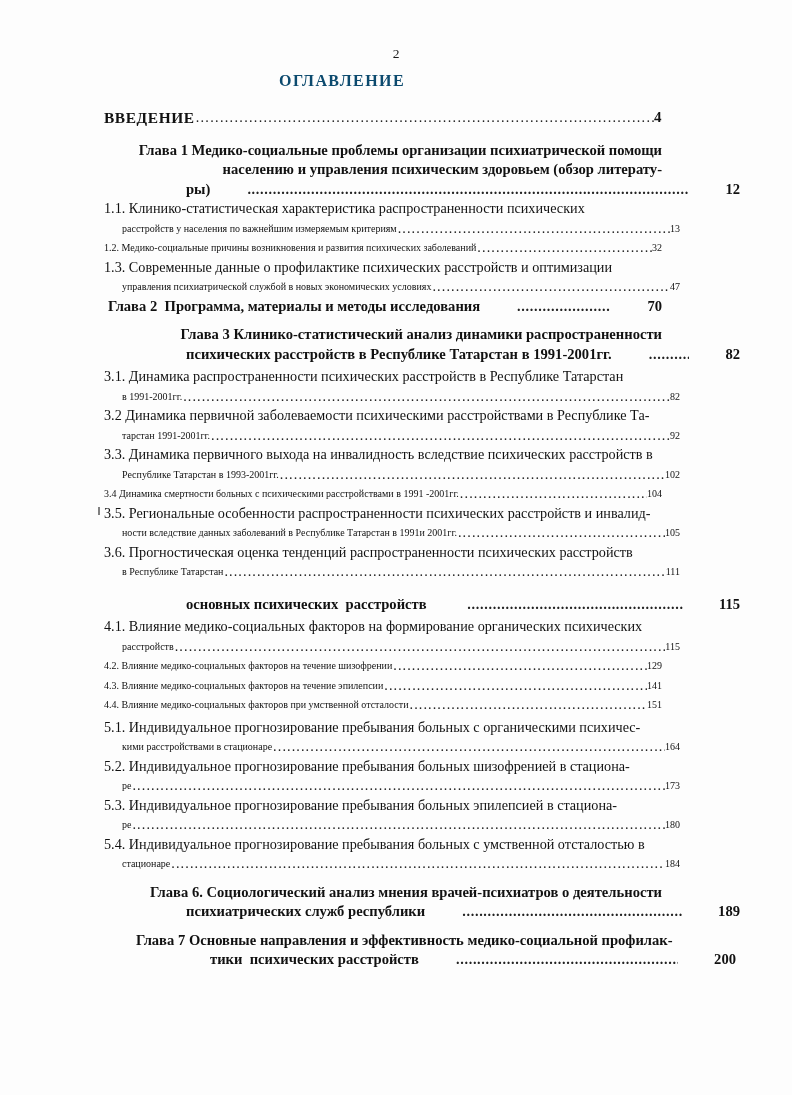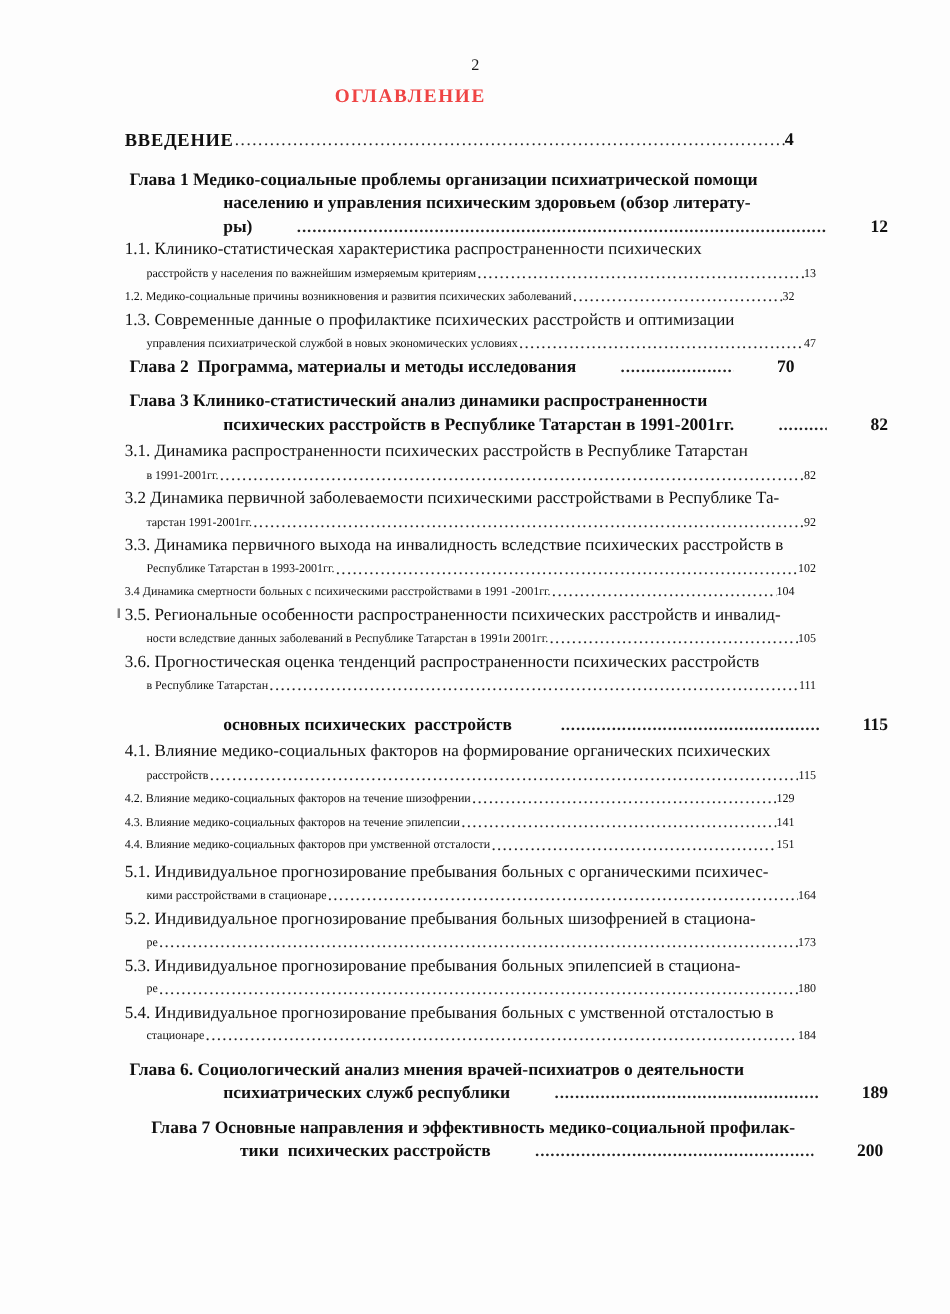--- a/index.html
+++ b/index.html
@@ -35,21 +35,21 @@
   }
   .doc-title {
     position: absolute;
     top: 72px;
     left: 0;
     width: 684px;
     text-align: center;
     font-size: 16px;
     font-weight: bold;
     letter-spacing: 1.4px;
-    color: #ef4444;
+    color: #0c4a6e;
   }
 
   
   .toc {
     position: absolute;
     top: 108px;
     left: 104px;
     width: 558px;
   }
 
@@ -98,21 +98,21 @@
   .chapter .line { font-weight: bold; font-size: 14.6px; gap: 36px; }
   .chapter .leader { font-weight: bold; letter-spacing: 0.7px; }
   .chapter .pg { font-weight: bold; }
 
   
   .plain {
     font-size: 14.2px;
     line-height: 19.5px;
     white-space: nowrap;
   }
-  .chapter .plain { font-weight: bold; font-size: 14.6px; }
+  .chapter .plain { font-weight: bold; font-size: 14.6px; text-align: right; }
   .ind-ch { margin-left: 4px; }
   .ind-ch2 { margin-left: 78px; }
   .ind-sub { margin-left: 18px; }
 
   .intro .line { font-weight: bold; font-size: 15.4px; letter-spacing: 0.6px; }
   .intro .pg { font-weight: bold; font-size: 15px; }
   .intro .leader { letter-spacing: 1.3px; font-weight: normal; }
 
   
   .artifact {
@@ -330,21 +330,21 @@
 
     <div class="entry chapter gap-md ind-ch">
       <div class="plain">Глава 6. Социологический анализ мнения врачей-психиатров о деятельности</div>
       <div class="line ind-ch2">
         <span class="txt">психиатрических служб республики</span>
         <span class="leader"></span>
         <span class="pg">189</span>
       </div>
     </div>
 
-    <div class="entry chapter gap-md" style="margin-left:22px;">
+    <div class="entry chapter gap-md" style="margin-left:32px;">
       <div class="plain">Глава 7      Основные направления и эффективность медико-социальной профилак-</div>
       <div class="line" style="margin-left:74px;">
         <span class="txt">тики  психических расстройств</span>
         <span class="leader"></span>
         <span class="pg">200</span>
       </div>
     </div>
 
 
   </div>

